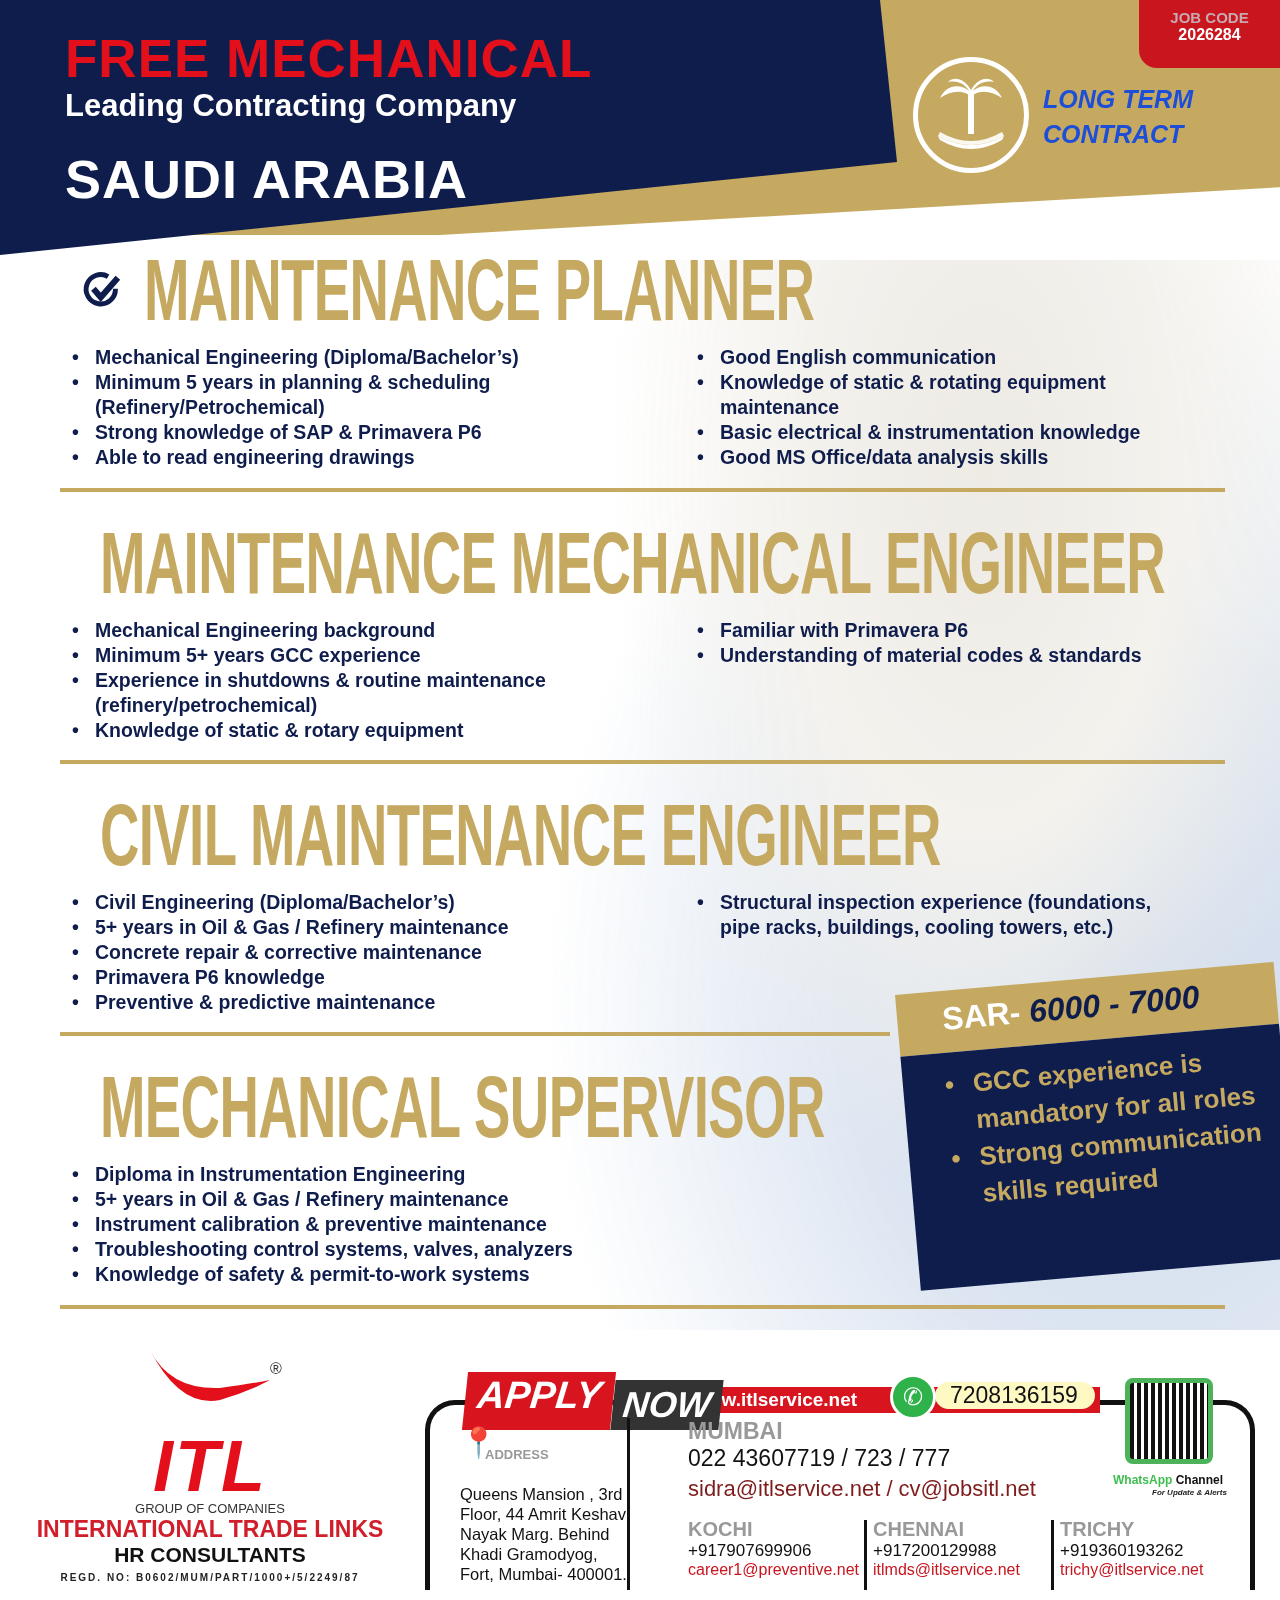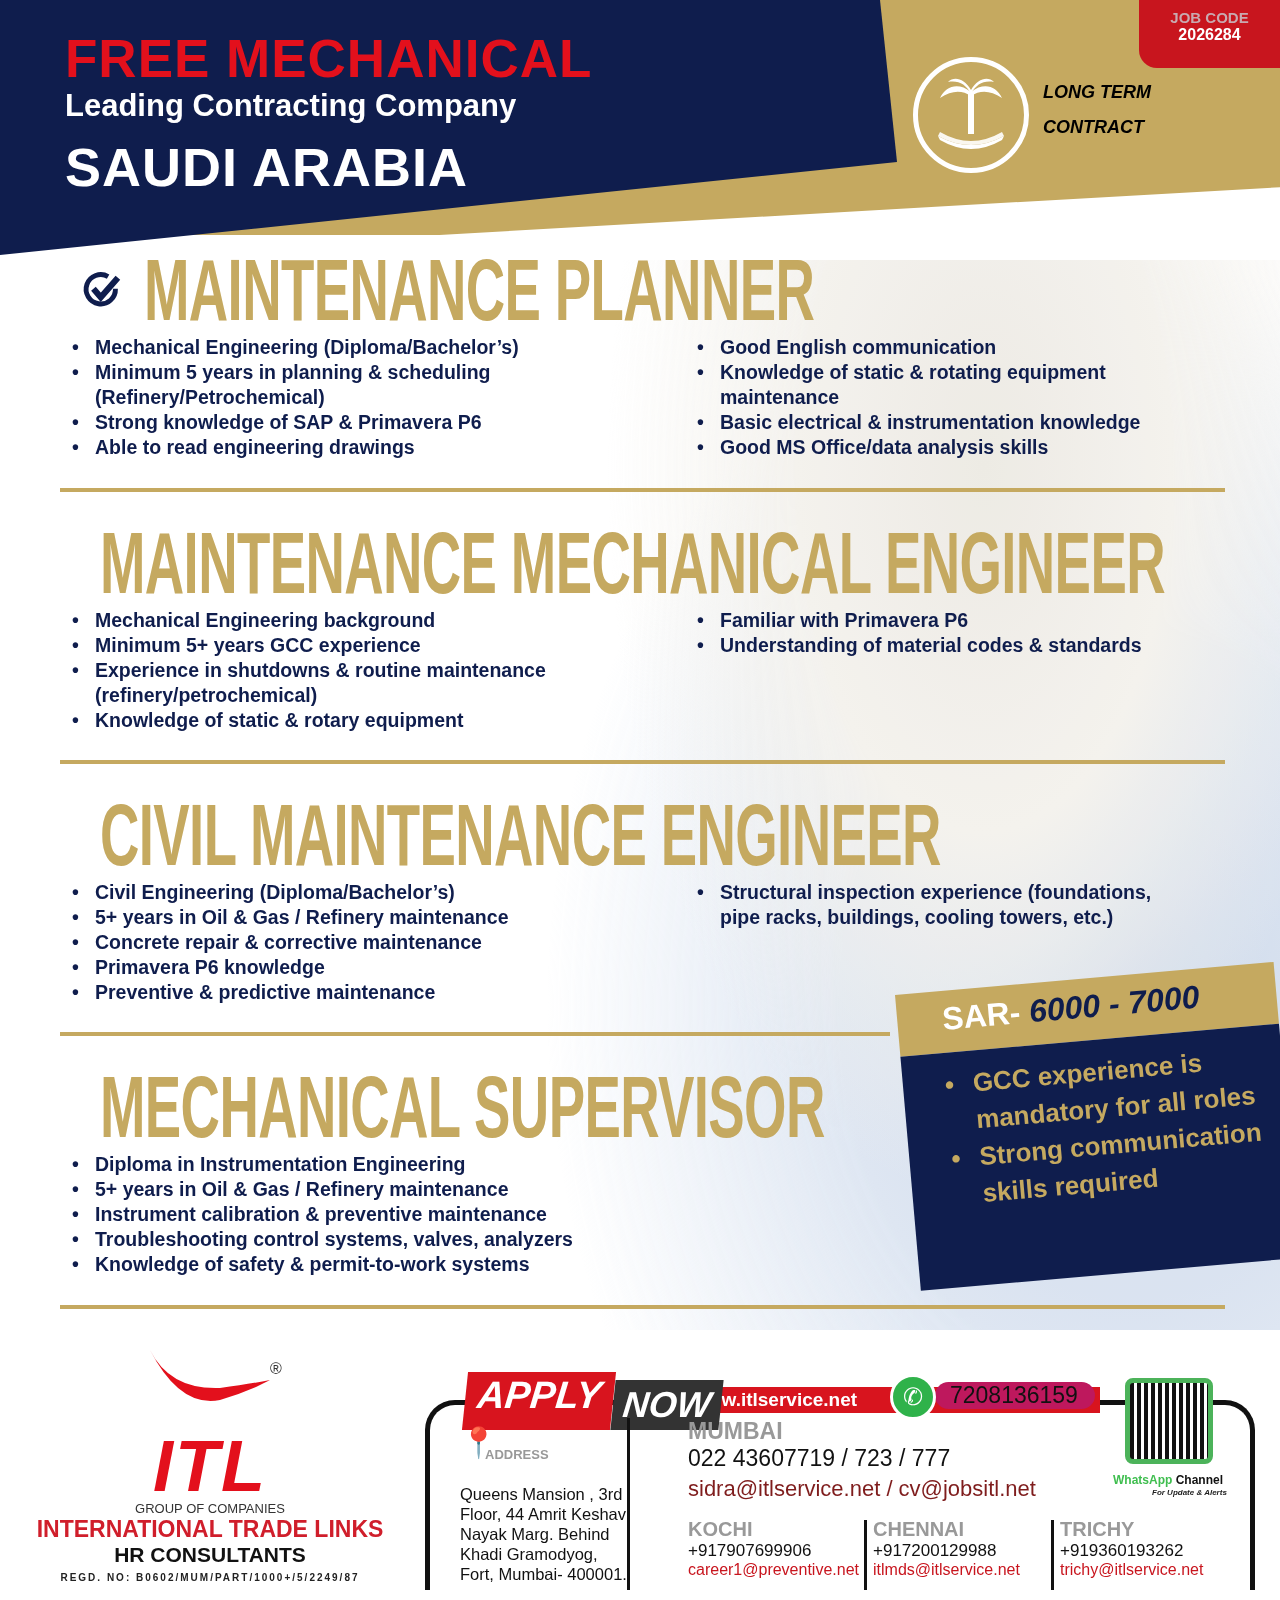--- a/index.html
+++ b/index.html
@@ -3,31 +3,31 @@
 <meta charset="utf-8">
 <style>
   * { box-sizing: border-box; margin: 0; padding: 0; }
   body { width: 1280px; height: 1600px; background: #ffffff; font-family: "Liberation Sans", sans-serif; position: relative; overflow: hidden; }
   .bg-photo { position: absolute; left: 540px; top: 250px; width: 740px; height: 1080px; background: radial-gradient(ellipse at 60% 20%, #ece9e2 0%, #f3f1ec 30%, rgba(255,255,255,0) 60%), radial-gradient(ellipse at 80% 70%, #c9d6ea 0%, #dbe4f1 35%, rgba(255,255,255,0) 70%); opacity: 0.9; }
   .hdr-gold { position: absolute; left: 0; top: 0; width: 1280px; height: 235px; background: #c5a960; clip-path: polygon(0 0, 100% 0, 100% 100%, 0 100%); }
   .hdr-white-cut { position: absolute; left: 0; top: 0; width: 1280px; height: 260px; background: #fff; clip-path: polygon(0 100%, 100% 72%, 100% 100%); }
   .hdr-navy { position: absolute; left: 0; top: 0; width: 900px; height: 260px; background: #0f1d4d; clip-path: polygon(0 0, 880px 0, 897px 162px, 0 255px); }
   .title-red { position: absolute; left: 65px; top: 28px; font-size: 53px; font-weight: 900; color: #e3101c; letter-spacing: 1px; }
   .title-sub { position: absolute; left: 65px; top: 88px; font-size: 31px; font-weight: 700; color: #fff; }
-  .title-country { position: absolute; left: 65px; top: 136px; font-size: 54px; font-weight: 900; color: #fff; letter-spacing: 1px; }
+  .title-country { position: absolute; left: 65px; top: 148px; font-size: 54px; font-weight: 900; color: #fff; letter-spacing: 1px; }
   .job-code { position: absolute; left: 1139px; top: 0; width: 141px; height: 68px; background: #c8151e; border-bottom-left-radius: 18px; text-align: center; padding-top: 9px; }
   .job-code .l1 { color: #c9a9b0; font-weight: 900; font-size: 15px; }
   .job-code .l2 { color: #fff; font-weight: 900; font-size: 16px; }
   .emblem { position: absolute; left: 913px; top: 57px; width: 116px; height: 116px; border: 5px solid #fff; border-radius: 50%; }
-  .contract { position: absolute; left: 1043px; top: 75px; color: #000000; font-style: italic; font-weight: 700; font-size: 18px; line-height: 35px; }
+  .contract { position: absolute; left: 1043px; top: 82px; color: #1d4ed8; font-style: italic; font-weight: 700; font-size: 25px; line-height: 35px; }
   .role { position: absolute; left: 60px; width: 1165px; }
   .role-head { display: flex; align-items: center; height: 90px; }
   .check { width: 72px; height: 72px; margin-left: 20px; margin-right: 20px; }
   .role-title { font-family: "Liberation Sans", sans-serif; font-weight: 700; color: #c5a960; font-size: 88px; transform: scaleX(0.62); transform-origin: left center; white-space: nowrap; letter-spacing: -1px; }
-  .cols { display: flex; margin-top: 0; }
+  .cols { display: flex; margin-top: 10px; }
   .col { width: 625px; }
   .col ul { list-style: none; }
   .col li { position: relative; padding-left: 35px; color: #0f1d4d; font-weight: 700; font-size: 19.5px; line-height: 25px; }
   .col li::before { content: "•"; position: absolute; left: 12px; top: 0; }
   .rule { position: absolute; left: 60px; width: 1165px; height: 4px; background: #c5a960; }
   .salary { position: absolute; left: 895px; top: 995px; width: 380px; height: 300px; transform: rotate(-5deg); transform-origin: left top; }
   .salary .band { background: #c5a960; height: 62px; padding: 10px 0 0 45px; font-weight: 700; font-size: 32px; }
   .salary .band .sar { color: #fff; }
   .salary .band .amt { color: #0f1d4d; font-style: italic; }
   .salary .box { background: #0f1d4d; height: 235px; padding: 14px 20px 0 70px; }
@@ -38,21 +38,21 @@
   .grp { font-size: 13px; color: #333; margin-top: -6px; }
   .itl-name { font-size: 23px; font-weight: 700; color: #d01e2b; }
   .hr { font-size: 21px; font-weight: 700; color: #111; }
   .regd { font-size: 10px; font-weight: 700; letter-spacing: 2px; color: #222; margin-top: 5px; }
   .frame { position: absolute; left: 425px; top: 1400px; width: 830px; height: 190px; border: 5px solid #111; border-bottom: none; border-radius: 30px 30px 0 0; }
   .apply { position: absolute; left: 465px; top: 1372px; display: flex; }
   .apply .a { background: #d8141e; color: #fff; font-weight: 900; font-style: italic; font-size: 38px; padding: 2px 12px; transform: skewX(-6deg); }
   .apply .n { background: #333; color: #fff; font-weight: 900; font-style: italic; font-size: 36px; padding: 4px 10px; margin-top: 8px; transform: skewX(-6deg); }
   .web { position: absolute; left: 680px; top: 1387px; width: 420px; height: 26px; background: #d8141e; color: #fff; font-weight: 700; font-size: 19px; padding: 2px 12px; }
   .wa { position: absolute; left: 890px; top: 1374px; width: 46px; height: 46px; border-radius: 50%; background: #2fb24a; border: 3px solid #fff; color: #fff; text-align: center; font-size: 24px; line-height: 40px; }
-  .wa-num { position: absolute; left: 935px; top: 1382px; width: 160px; height: 27px; background: #be185d; border-radius: 14px; color: #111; font-size: 23px; font-weight: 500; padding-left: 15px; }
+  .wa-num { position: absolute; left: 935px; top: 1382px; width: 160px; height: 27px; background: #fef9c3; border-radius: 14px; color: #111; font-size: 23px; font-weight: 500; padding-left: 15px; }
   .qr { position: absolute; left: 1125px; top: 1378px; width: 88px; height: 86px; border: 5px solid #4cb35a; border-radius: 8px; background: repeating-linear-gradient(90deg,#111 0 4px,#fff 4px 7px), #fff; }
   .qr-label { position: absolute; left: 1113px; top: 1473px; font-size: 12px; font-weight: 700; color: #111; }
   .qr-label .g { color: #3fbe4f; }
   .qr-sub { position: absolute; left: 1152px; top: 1488px; font-size: 8px; font-style: italic; font-weight: 700; color: #222; }
   .addr { position: absolute; left: 460px; top: 1425px; width: 170px; }
   .pin { color: #c8151e; font-size: 30px; }
   .addr-label { position: absolute; left: 25px; top: 22px; font-size: 13px; font-weight: 700; color: #999; }
   .addr-text { margin-top: 24px; font-size: 16.5px; color: #111; line-height: 20px; }
   .vline { position: absolute; width: 3px; background: #111; }
   .mumbai { position: absolute; left: 688px; top: 1418px; }

